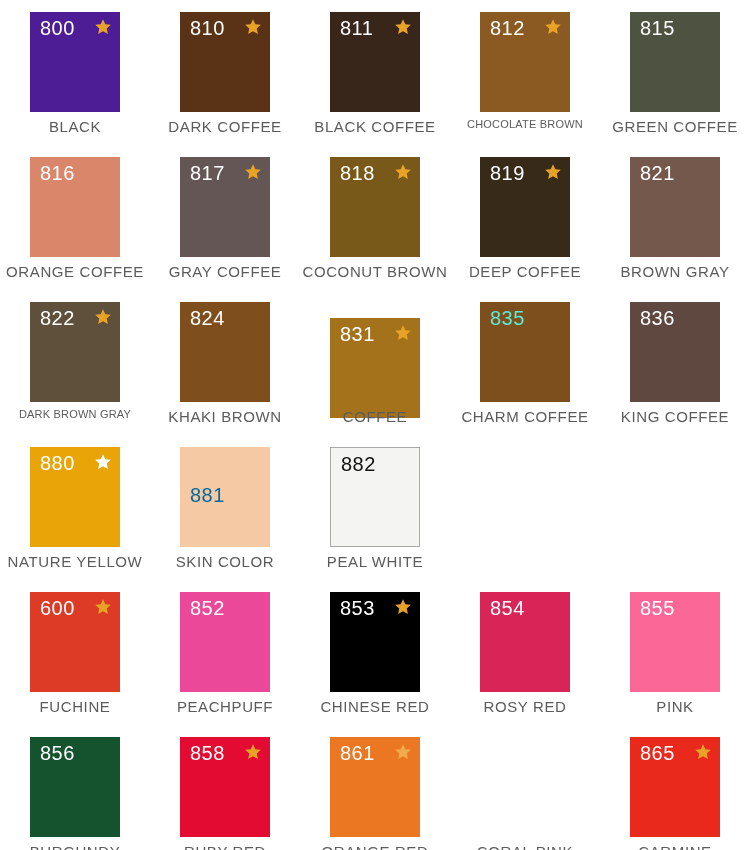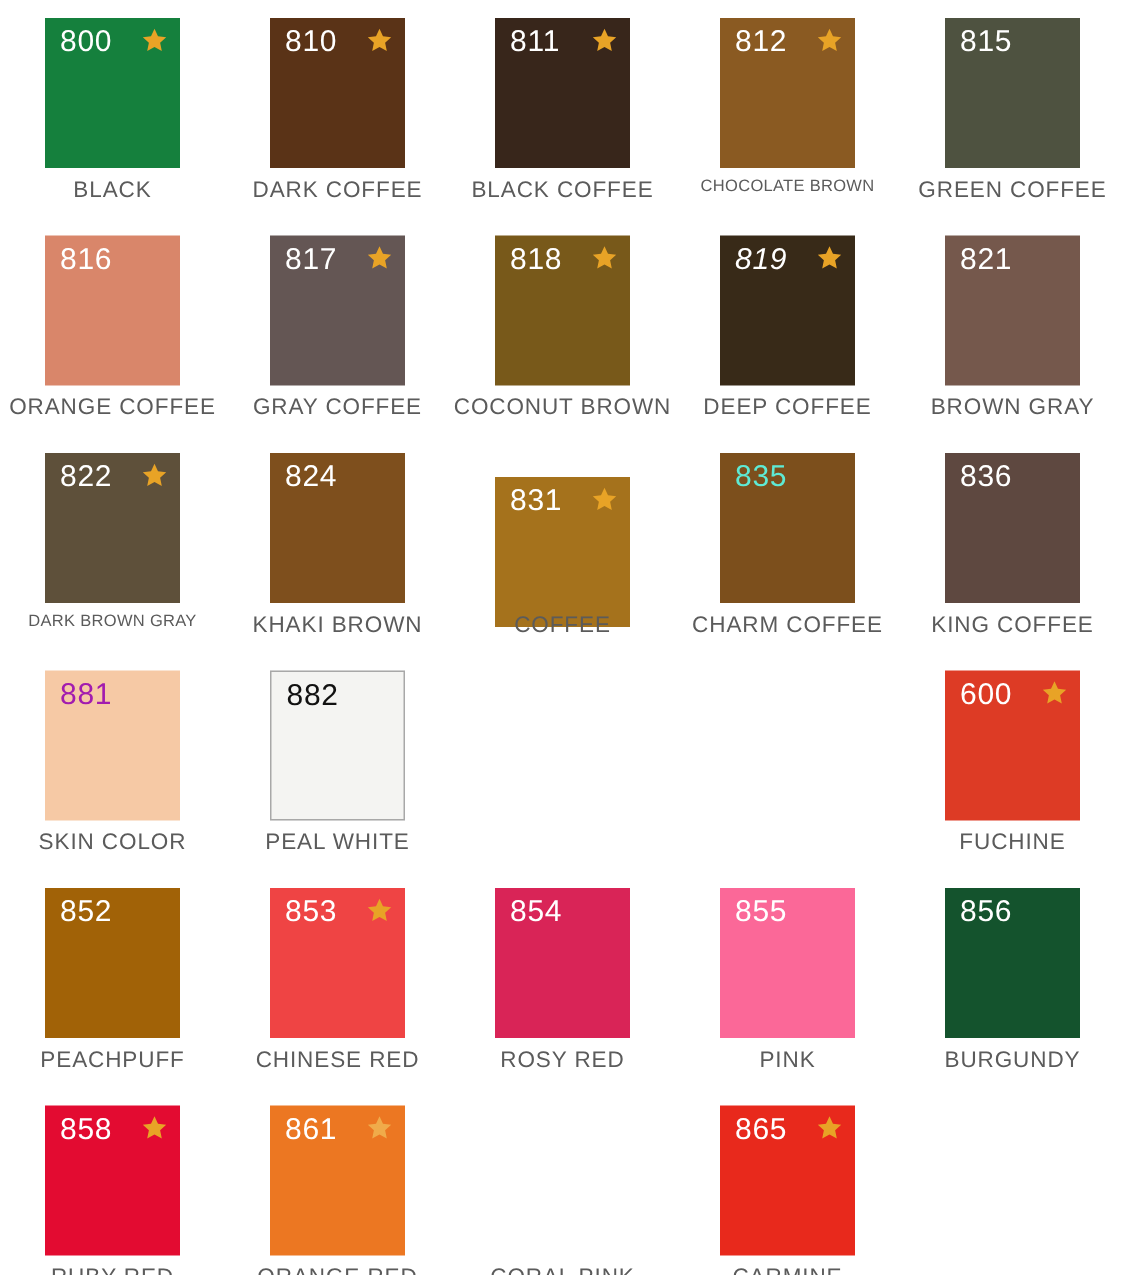--- a/index.html
+++ b/index.html
@@ -81,21 +81,21 @@
   .chip-name.tight {
     font-size: 11px;
     letter-spacing: 0.2px;
   }
 </style>
 </head>
 <body>
 
 <div id="swatch-grid">
     <div class="swatch-cell">
-      <div class="chip" style="background-color: #15803d; text-align: right;">
+      <div class="chip" style="background-color: #4c1d95; text-align: right;">
         <span class="chip-code" style="color: rgb(255, 255, 255);">800</span>
         <span class="chip-star">
           <svg viewBox="0 0 24 24">
             <path d="M12 1.6 L15.1 8.3 L22.4 9.1 L17 14.1 L18.5 21.4 L12 17.7 L5.5 21.4 L7 14.1 L1.6 9.1 L8.9 8.3 Z" fill="#e8a326"></path>
           </svg>
         </span>
       </div>
       <div class="chip-name">BLACK</div>
     </div>
     <div class="swatch-cell">
@@ -159,21 +159,21 @@
         <span class="chip-code" style="color: rgb(255, 255, 255);">818</span>
         <span class="chip-star">
           <svg viewBox="0 0 24 24">
             <path d="M12 1.6 L15.1 8.3 L22.4 9.1 L17 14.1 L18.5 21.4 L12 17.7 L5.5 21.4 L7 14.1 L1.6 9.1 L8.9 8.3 Z" fill="#e8a326"></path>
           </svg>
         </span>
       </div>
       <div class="chip-name">COCONUT BROWN</div>
     </div>
     <div class="swatch-cell">
-      <div class="chip" style="background-color: rgb(56, 42, 24); font-style: italic;">
+      <div class="chip" style="background-color: rgb(56, 42, 24);">
         <span class="chip-code" style="color: rgb(255, 255, 255);">819</span>
         <span class="chip-star">
           <svg viewBox="0 0 24 24">
             <path d="M12 1.6 L15.1 8.3 L22.4 9.1 L17 14.1 L18.5 21.4 L12 17.7 L5.5 21.4 L7 14.1 L1.6 9.1 L8.9 8.3 Z" fill="#e8a326"></path>
           </svg>
         </span>
       </div>
       <div class="chip-name">DEEP COFFEE</div>
     </div>
     <div class="swatch-cell">
@@ -216,22 +216,33 @@
       </div>
       <div class="chip-name">CHARM COFFEE</div>
     </div>
     <div class="swatch-cell">
       <div class="chip" style="background-color: rgb(94, 72, 64);">
         <span class="chip-code" style="color: rgb(255, 255, 255);">836</span>
       </div>
       <div class="chip-name">KING COFFEE</div>
     </div>
     <div class="swatch-cell">
+      <div class="chip" style="background-color: rgb(233, 165, 8);">
+        <span class="chip-code" style="color: rgb(255, 255, 255);">880</span>
+        <span class="chip-star">
+          <svg viewBox="0 0 24 24">
+            <path d="M12 1.6 L15.1 8.3 L22.4 9.1 L17 14.1 L18.5 21.4 L12 17.7 L5.5 21.4 L7 14.1 L1.6 9.1 L8.9 8.3 Z" fill="#ffffff"></path>
+          </svg>
+        </span>
+      </div>
+      <div class="chip-name">NATURE YELLOW</div>
+    </div>
+    <div class="swatch-cell">
       <div class="chip" style="background-color: rgb(246, 201, 165);">
-        <span class="chip-code" style="color: #a21caf;">881</span>
+        <span class="chip-code" style="color: #0369a1; margin-top: 32px;">881</span>
       </div>
       <div class="chip-name">SKIN COLOR</div>
     </div>
     <div class="swatch-cell">
       <div class="chip bordered" style="background-color: rgb(244, 244, 242);">
         <span class="chip-code dark-text" style="color: rgb(17, 17, 17);">882</span>
       </div>
       <div class="chip-name">PEAL WHITE</div>
     </div>
     <div class="swatch-cell empty">
@@ -245,27 +256,27 @@
         <span class="chip-code" style="color: rgb(255, 255, 255);">600</span>
         <span class="chip-star">
           <svg viewBox="0 0 24 24">
             <path d="M12 1.6 L15.1 8.3 L22.4 9.1 L17 14.1 L18.5 21.4 L12 17.7 L5.5 21.4 L7 14.1 L1.6 9.1 L8.9 8.3 Z" fill="#e8a326"></path>
           </svg>
         </span>
       </div>
       <div class="chip-name">FUCHINE</div>
     </div>
     <div class="swatch-cell">
-      <div class="chip" style="background-color: #a16207;">
+      <div class="chip" style="background-color: #ec4899;">
         <span class="chip-code" style="color: rgb(255, 255, 255);">852</span>
       </div>
       <div class="chip-name">PEACHPUFF</div>
     </div>
     <div class="swatch-cell">
-      <div class="chip" style="background-color: #ef4444;">
+      <div class="chip" style="background-color: #000000;">
         <span class="chip-code" style="color: rgb(255, 255, 255);">853</span>
         <span class="chip-star">
           <svg viewBox="0 0 24 24">
             <path d="M12 1.6 L15.1 8.3 L22.4 9.1 L17 14.1 L18.5 21.4 L12 17.7 L5.5 21.4 L7 14.1 L1.6 9.1 L8.9 8.3 Z" fill="#e8a326"></path>
           </svg>
         </span>
       </div>
       <div class="chip-name">CHINESE RED</div>
     </div>
     <div class="swatch-cell">

